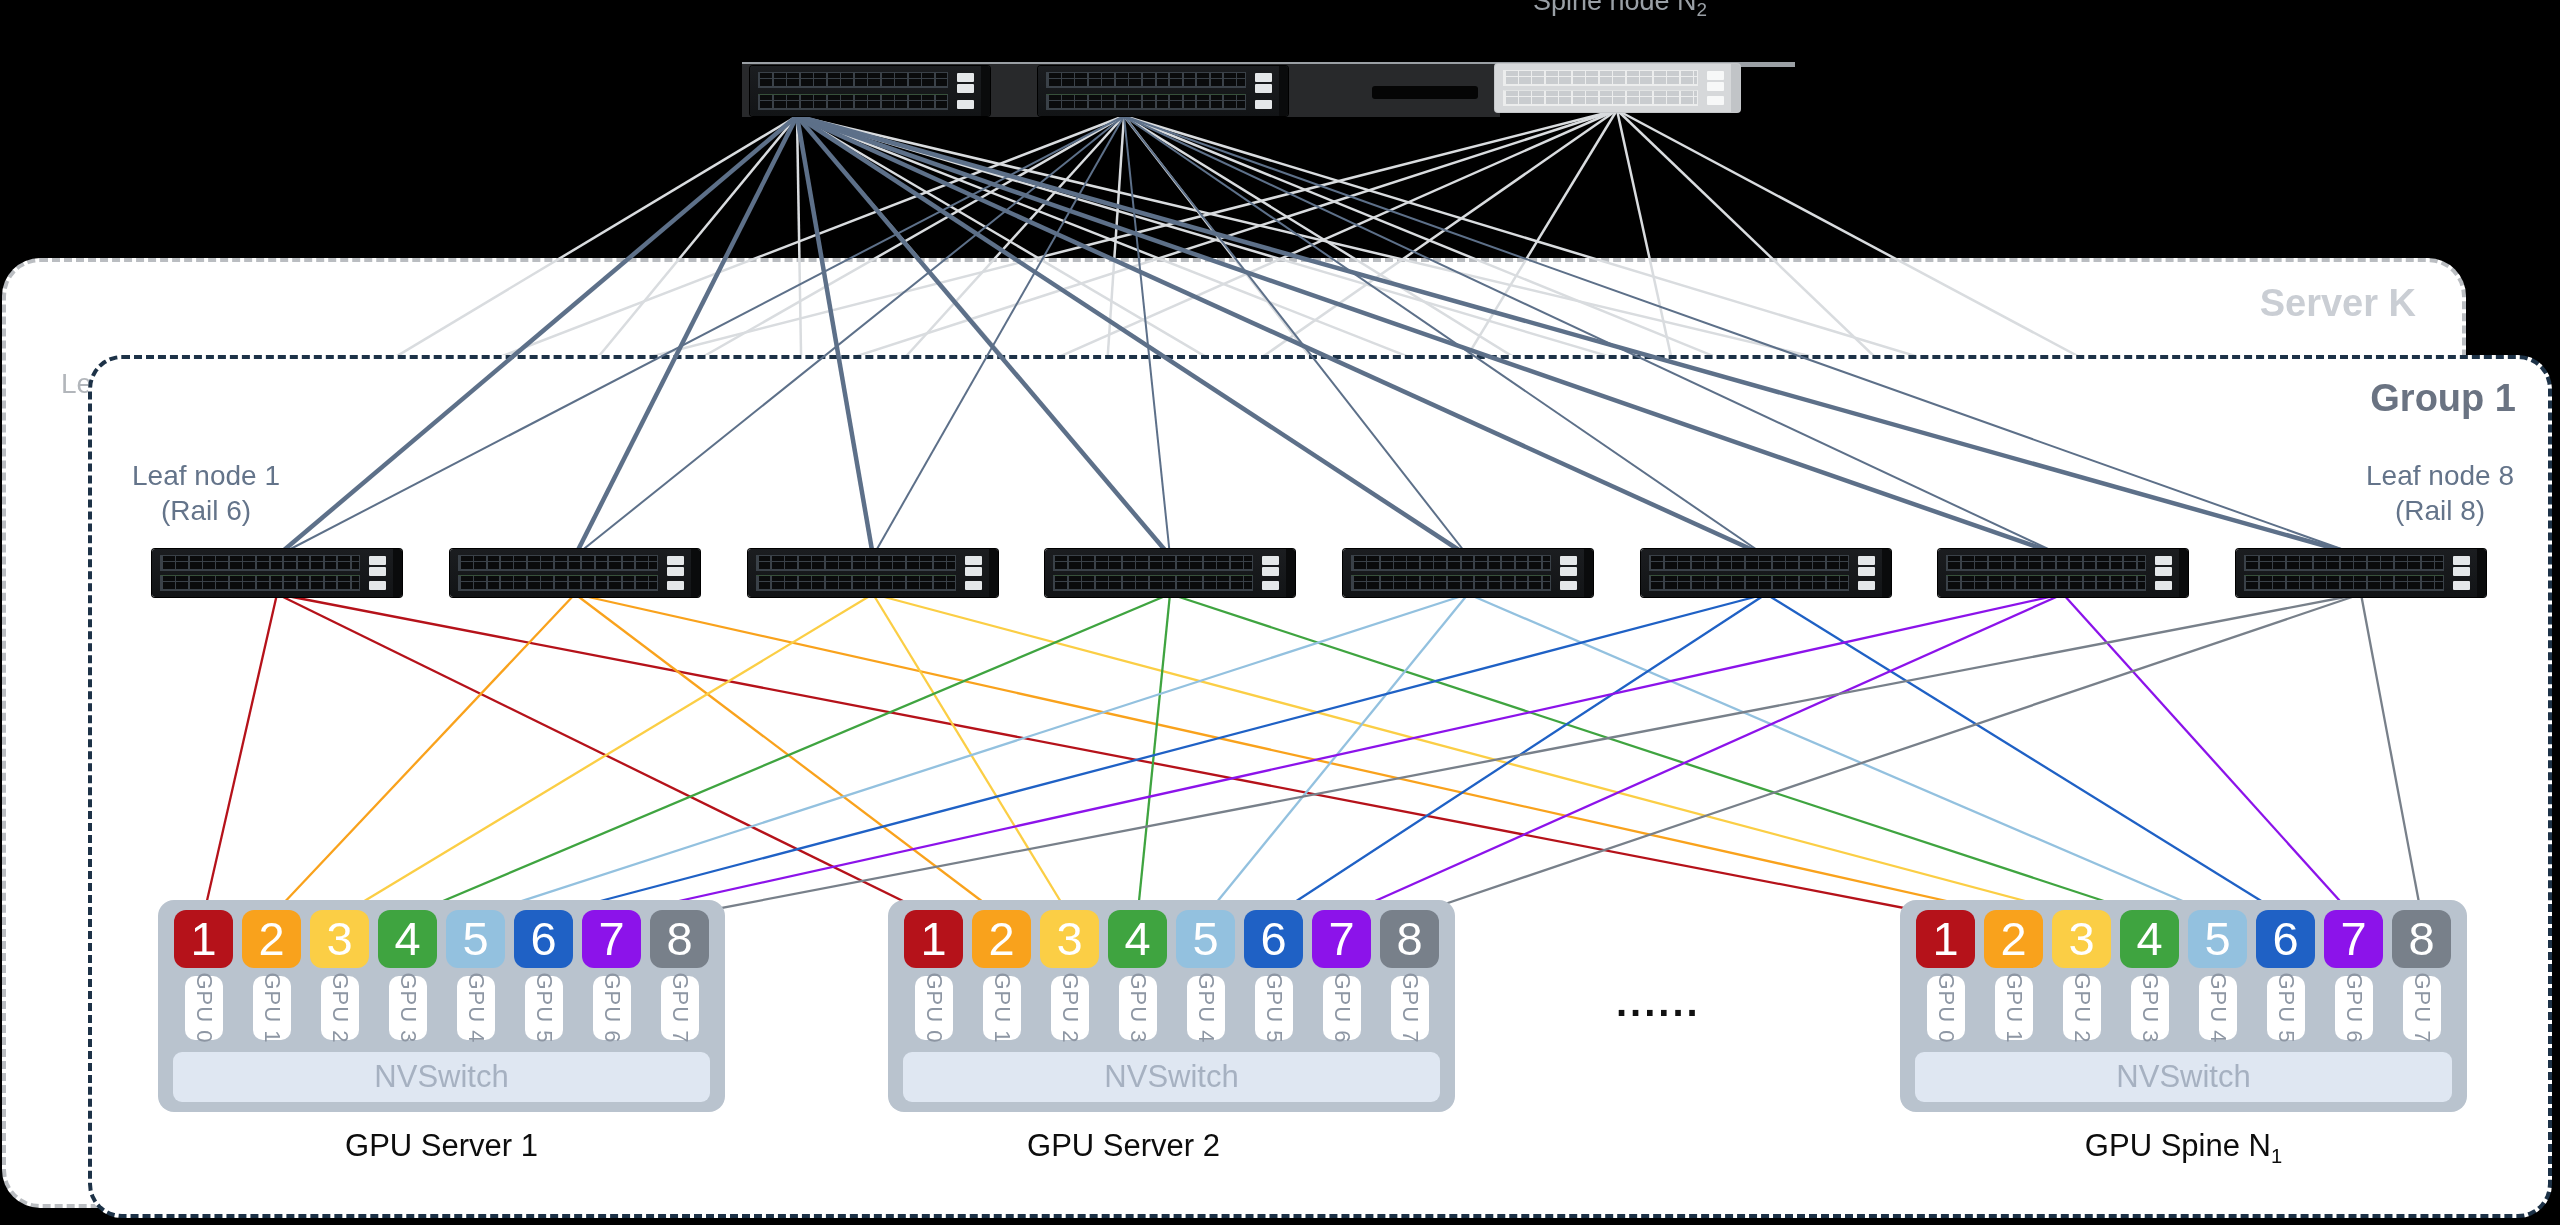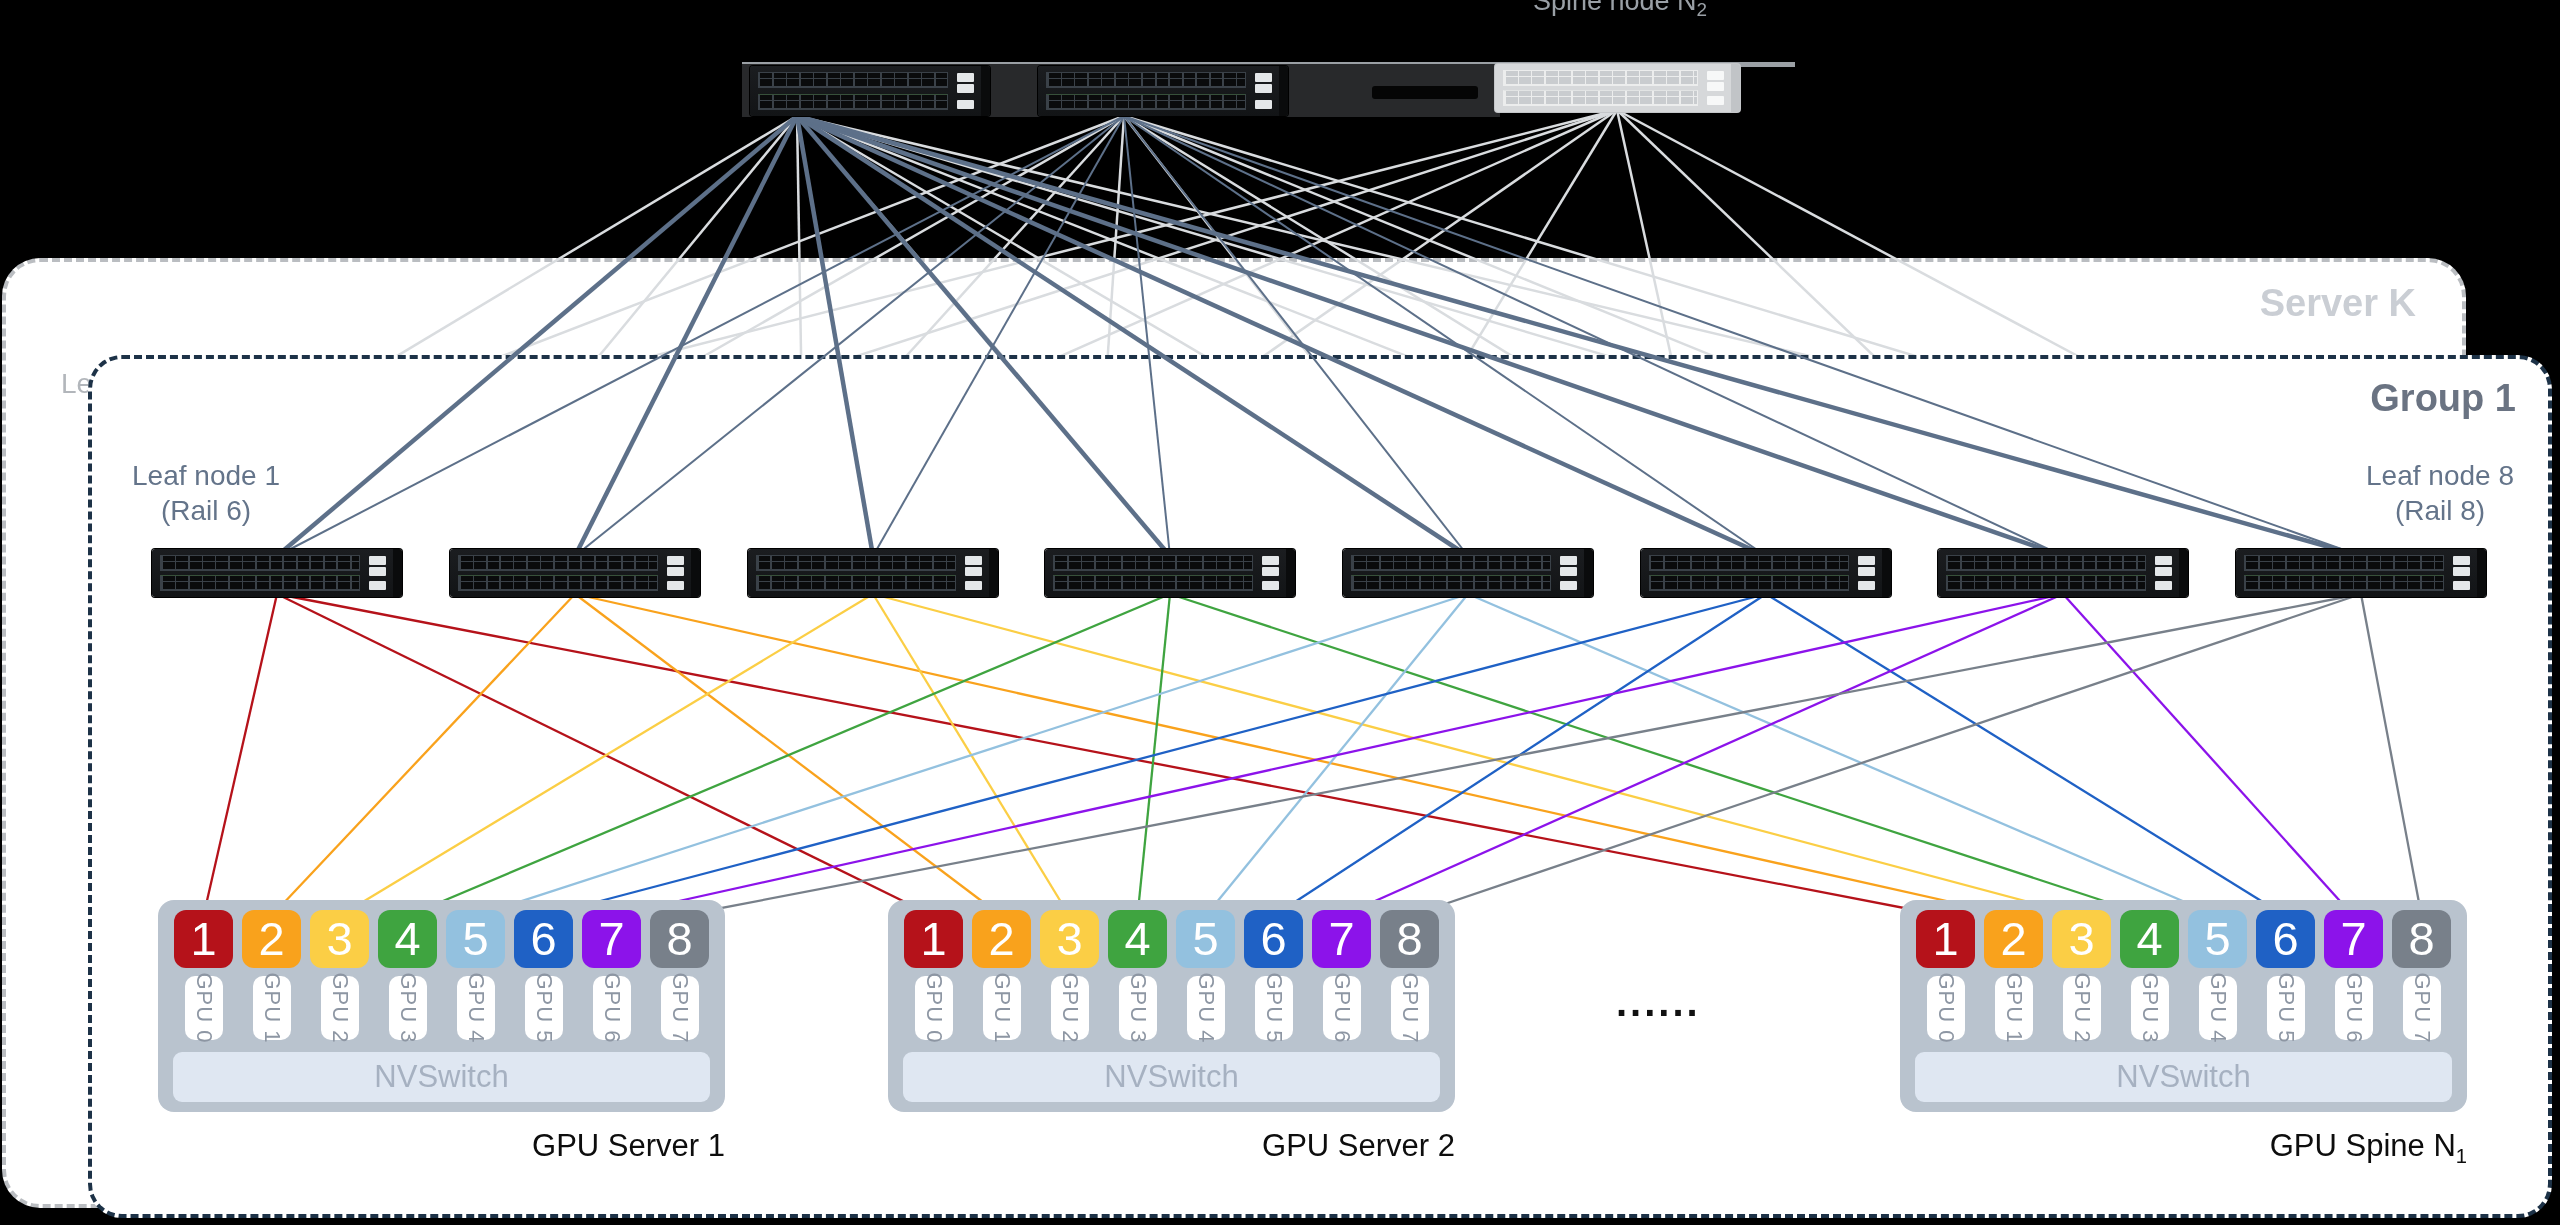--- a/index.html
+++ b/index.html
@@ -58,21 +58,21 @@
     padding:10px 15px;display:flex;flex-direction:column;}
   .gpu-row{display:flex;gap:9px;justify-content:center;}
   .gpu-col{display:flex;flex-direction:column;align-items:center;gap:8px;}
   .gpu-num{width:59px;height:58px;border-radius:12px;color:#fff;font-size:47px;line-height:58px;
     text-align:center;}
   .gpu-tag{width:38px;height:64px;background:#fff;border-radius:10px;position:relative;}
   .gpu-tag span{position:absolute;left:50%;top:50%;transform:translate(-50%,-50%) rotate(90deg);
     white-space:nowrap;font-size:22px;color:#8d96a3;letter-spacing:1px;}
   .nvswitch{margin-top:12px;height:50px;border-radius:9px;background:#dfe7f2;color:#a6b1c1;
     font-size:31px;display:flex;align-items:center;justify-content:center;}
-  .server-label{position:absolute;width:567px;text-align:right;font-size:31px;color:#0d0d0d;}
+  .server-label{position:absolute;width:567px;text-align:center;font-size:31px;color:#0d0d0d;}
   .server-label sub{font-size:65%;}
   .dots{position:absolute;left:1616px;top:980px;font-size:40px;font-weight:bold;color:#111;
     letter-spacing:3px;}
 </style>
 </head>
 <body>
 
 <div class="stage">
 
   <div class="groupk-box">
@@ -360,21 +360,21 @@
           </div>
           <div class="gpu-col">
             <div class="gpu-num" style="background:#78808a;">8</div>
             <div class="gpu-tag">
               <span>GPU 7</span>
             </div>
           </div>
         </div>
         <div class="nvswitch">NVSwitch</div>
       </div>
-      <div class="server-label" style="left:888px;top:1128px;"><span>GPU Server 2</span><sub></sub></div>
+      <div class="server-label" style="left:840px;top:1128px;"><span>GPU Server 2</span><sub></sub></div>
       <div class="server" style="left:1900px;top:900px;">
         <div class="gpu-row">
           <div class="gpu-col">
             <div class="gpu-num" style="background:#b5121a;">1</div>
             <div class="gpu-tag">
               <span>GPU 0</span>
             </div>
           </div>
           <div class="gpu-col">
             <div class="gpu-num" style="background:#f9a21c;">2</div>

